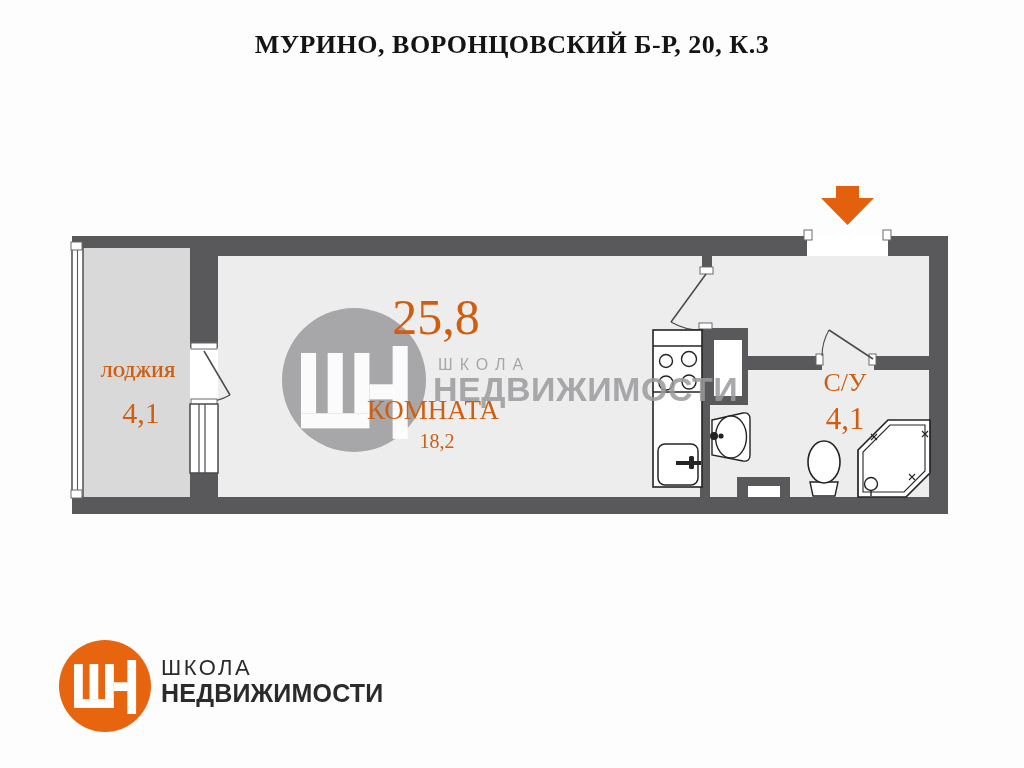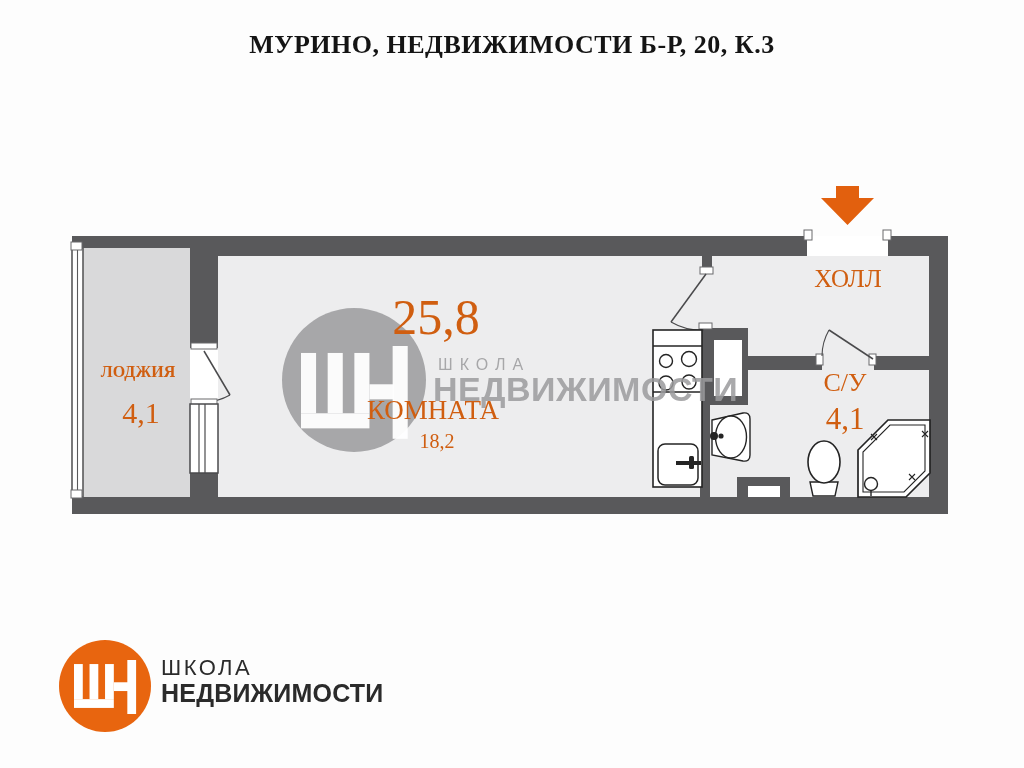--- a/index.html
+++ b/index.html
@@ -20,21 +20,21 @@
   .logo-text{position:absolute;font-family:"Liberation Sans",sans-serif;color:#2b2b2b;}
   #logo-school{left:161px;top:655px;font-size:22px;letter-spacing:2.5px;font-weight:400;}
   #logo-realty{left:161px;top:679px;font-size:25px;font-weight:bold;letter-spacing:.2px;}
   svg{display:block;}
 </style>
 </head>
 <body>
 
 <div id="stage">
 
-  <div id="page-title" class="abs">МУРИНО, НЕДВИЖИМОСТИ Б-Р, 20, К.3</div>
+  <div id="page-title" class="abs">МУРИНО, ВОРОНЦОВСКИЙ Б-Р, 20, К.3</div>
 
   <svg class="abs" style="left:0;top:0" width="1024" height="768" viewBox="0 0 1024 768">
     <defs>
       <g id="sh-mono">
         <rect x="0" y="6" width="13" height="52"></rect>
         <rect x="23" y="6" width="13" height="52"></rect>
         <rect x="46" y="6" width="13" height="52"></rect>
         <rect x="0" y="58" width="59" height="13"></rect>
         <rect x="59" y="33" width="21" height="13"></rect>
         <rect x="79" y="0" width="13" height="80"></rect>
@@ -157,21 +157,20 @@
   <div id="wm-school" class="wm-text">ШКОЛА</div>
   <div id="wm-realty" class="wm-text">НЕДВИЖИМОСТИ</div>
 
   <div class="plan-label" style="left:76px;top:364px;width:124px;font-size:16px;font-weight:bold;">ЛОДЖИЯ</div>
   <div class="plan-label" style="left:86px;top:397px;width:110px;font-size:30px;">4,1</div>
 
   <div class="plan-label" style="left:366px;top:291px;width:140px;font-size:50px;">25,8</div>
   <div class="plan-label" style="left:353px;top:396px;width:160px;font-size:27px;">КОМНАТА</div>
   <div class="plan-label" style="left:377px;top:431px;width:120px;font-size:20px;">18,2</div>
 
-  <div class="plan-label" style="left:788px;top:266px;width:120px;font-size:25px;">ХОЛЛ</div>
 
   <div class="plan-label" style="left:785px;top:369px;width:120px;font-size:26px;">С/У</div>
   <div class="plan-label" style="left:785px;top:403px;width:120px;font-size:31px;">4,1</div>
 
   <div id="logo-school" class="logo-text">ШКОЛА</div>
   <div id="logo-realty" class="logo-text">НЕДВИЖИМОСТИ</div>
 
 </div>
 
 </body></html>

